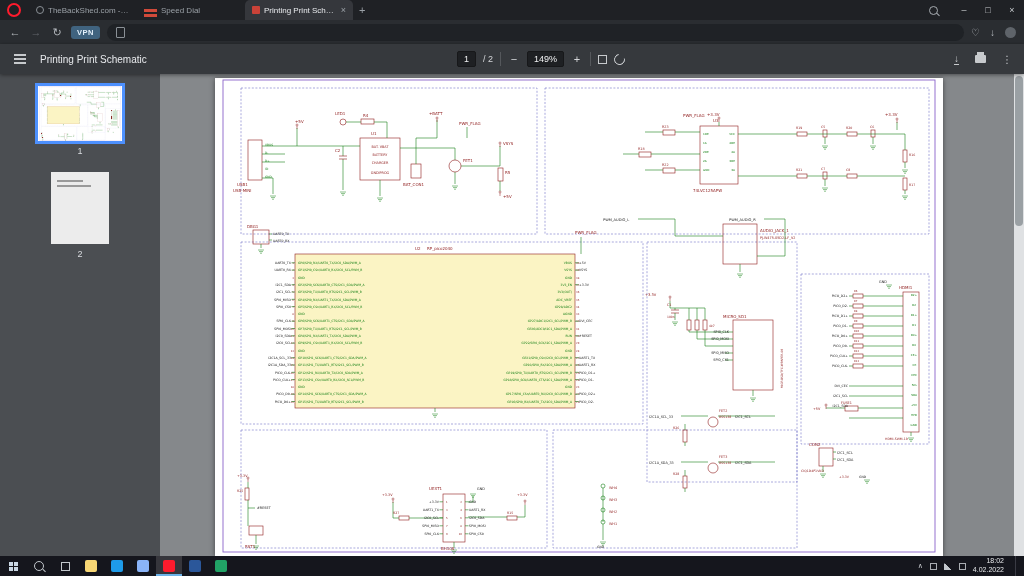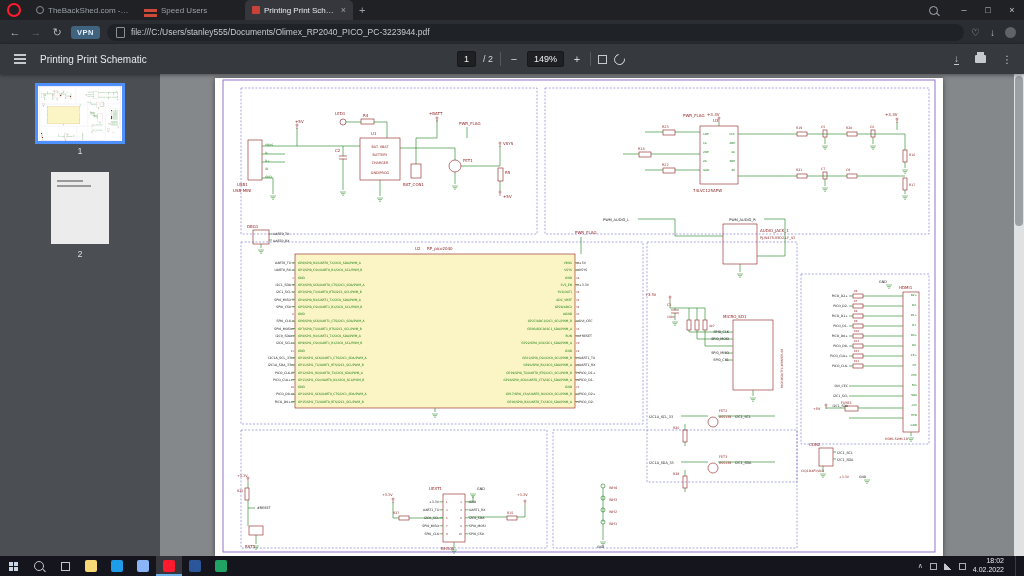--- a/index.html
+++ b/index.html
@@ -87,21 +87,21 @@
 
   <div class="tabbar">
     <div class="opera-logo"></div>
     <div class="tabstrip">
         <div class="tab">
           <span class="tabicon globe"></span>
           <span class="tabtitle">TheBackShed.com - Foru...</span>
         </div>
         <div class="tab">
           <span class="tabicon grid"></span>
-          <span class="tabtitle">Speed Users</span>
+          <span class="tabtitle">Speed Dial</span>
         </div>
         <div class="tab active">
           <span class="tabicon pdf"></span>
           <span class="tabtitle">Printing Print Schematic</span>
           <span class="tabclose">×</span>
         </div>
       </div>
     <div class="newtab">+</div>
     <div class="tab-right">
       <div class="mag"></div>
@@ -111,21 +111,20 @@
     </div>
   </div>
 
   <div class="addrbar">
     <div class="nav-ic">←</div>
     <div class="nav-ic dim">→</div>
     <div class="nav-ic">↻</div>
     <div class="vpnbadge">VPN</div>
     <div class="urlbox">
       <span class="doc-ic"></span>
-      <span>file:///C:/Users/stanley555/Documents/Olimex_RP2040_PICO_PC-3223944.pdf</span>
     </div>
     <div class="addr-right">
       <span>♡</span>
       <span>↓</span>
       <span class="avatar"></span>
     </div>
   </div>
 
   <div class="pdfbar">
     <div class="hamb"></div>

